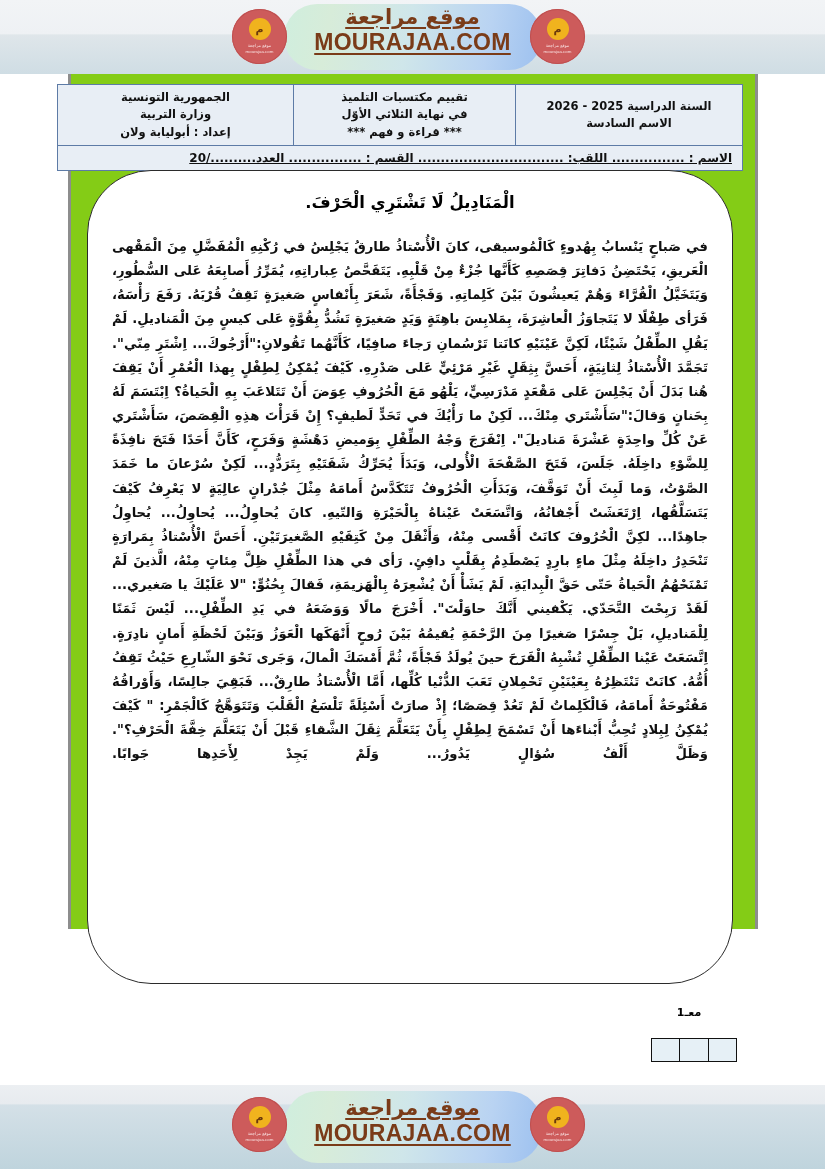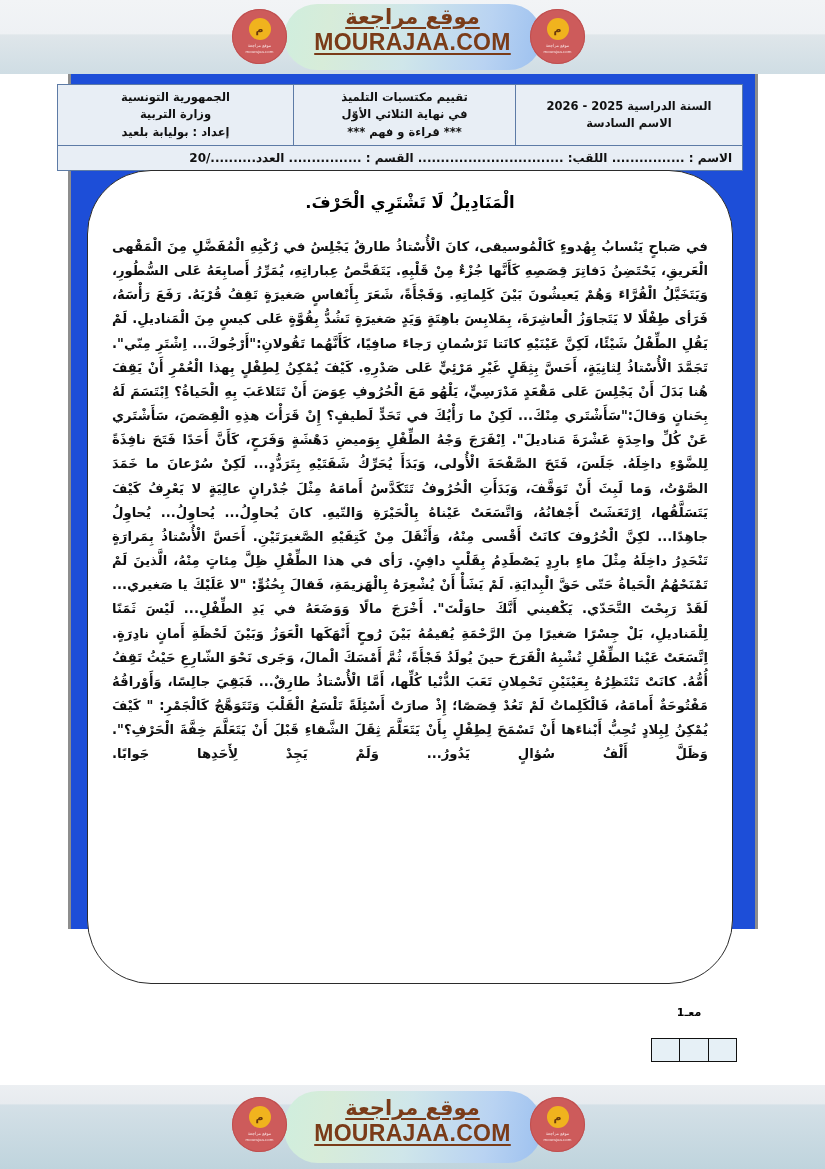--- a/index.html
+++ b/index.html
@@ -54,39 +54,39 @@
     font-size:11px;color:#6b3a0c;font-weight:bold;line-height:1;
   }
   .logo-cap{
     margin-top:3px;font-size:4.4px;color:#f7dede;text-align:center;
     line-height:1.35;font-family:"Liberation Sans",sans-serif;
   }
 
   
   .sheet{
     position:absolute;left:68px;top:74px;width:690px;height:855px;
-    background:#1d4ed8;border-left:3px solid #8d8d8d;border-right:3px solid #8d8d8d;
+    background:#84cc16;border-left:3px solid #8d8d8d;border-right:3px solid #8d8d8d;
     box-sizing:border-box;
   }
 
   
   .hdr{
     position:absolute;right:12px;top:10px;width:664px;
     border-collapse:collapse;table-layout:fixed;
   }
   .hdr td{
     border:1.6px solid #5d7ba6;background:#e8eef5;
     text-align:center;vertical-align:middle;
     font-size:11.5px;font-weight:bold;color:#101010;
     padding:4px 3px;line-height:1.5;
   }
   .hdr .c-year{width:220px;}
   .hdr .c-mid{width:215px;}
   .hdr .c-rep{width:229px;margin-left:35px;}
-  .hdr .idrow td{text-align:right;padding:3px 10px;font-size:12px;letter-spacing:.2px;}
+  .hdr .idrow td{text-align:right;padding:3px 10px;font-size:12px;letter-spacing:.2px;text-decoration:underline;}
   .hdr-line{display:block;}
 
   
   .frame{
     position:absolute;right:22px;top:96px;width:646px;height:814px;
     border:1.6px solid #2b2b2b;border-radius:64px;
     box-sizing:border-box;background:#fff;
   }
   .doc-title{
     position:absolute;right:0;left:0;top:22px;text-align:center;
@@ -159,21 +159,21 @@
         <span class="hdr-line">الاسم السادسة</span>
       </td>
       <td class="c-mid">
         <span class="hdr-line">تقييم مكتسبات التلميذ</span>
         <span class="hdr-line">في نهاية الثلاثي الأوّل</span>
         <span class="hdr-line">*** قراءة و فهم ***</span>
       </td>
       <td class="c-rep">
         <span class="hdr-line">الجمهورية التونسية</span>
         <span class="hdr-line">وزارة التربية</span>
-        <span class="hdr-line">إعداد : بوليابة بلعيد</span>
+        <span class="hdr-line">إعداد : أبوليابة ولان</span>
       </td>
     </tr>
     <tr class="idrow">
       <td colspan="3">الاسم : ................ اللقب: ................................ القسم :  ................ العدد........../20</td>
     </tr>
   </tbody>
     </table>
 
   <div class="frame">
     <div class="doc-title">الْمَنَادِيلُ لَا تَشْتَرِي الْحَرْفَ.</div>

